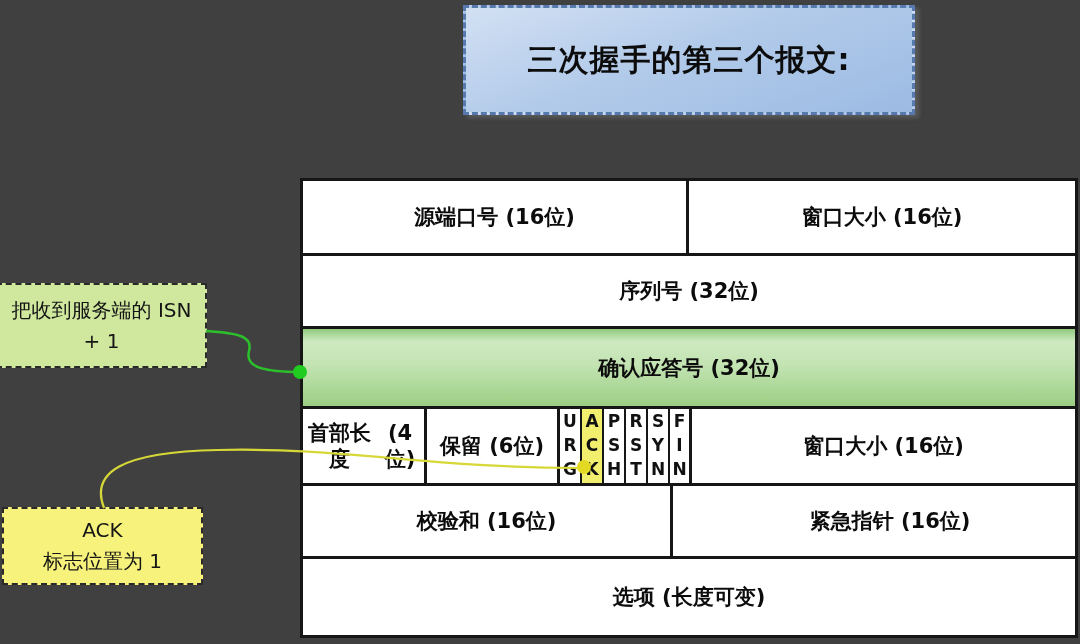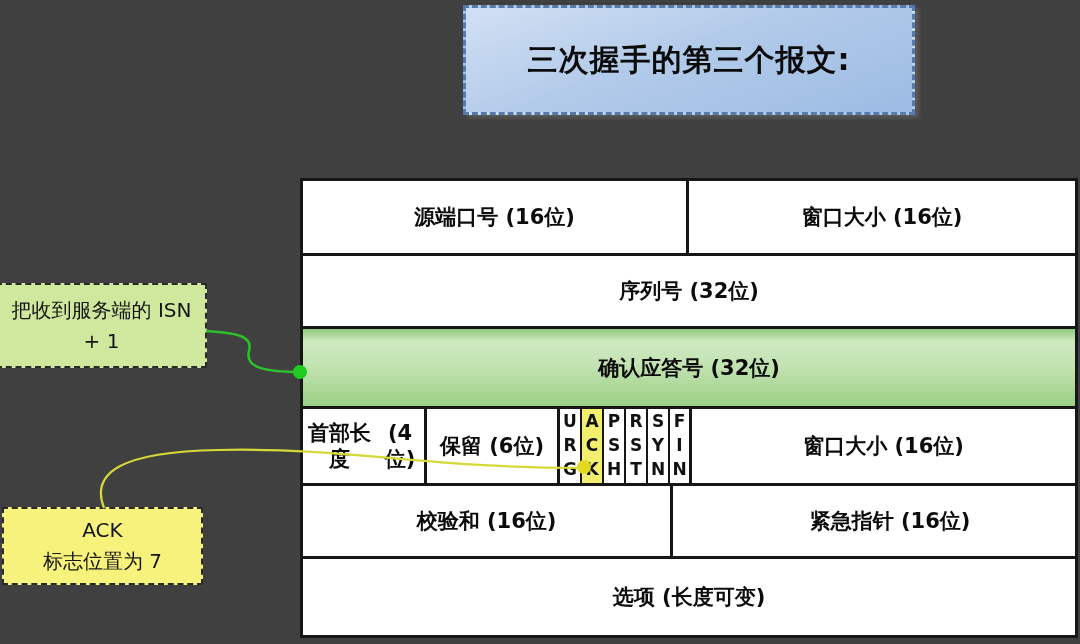--- a/index.html
+++ b/index.html
@@ -168,21 +168,21 @@
 
   </div>
 
   <div class="note note-isn">
     <div>把收到服务端的 ISN</div>
     <div>+ 1</div>
   </div>
 
   <div class="note note-ack">
     <div>ACK</div>
-    <div>标志位置为 7</div>
+    <div>标志位置为 1</div>
   </div>
 
   <svg class="overlay" viewBox="0 0 1080 644" xmlns="http://www.w3.org/2000/svg">
     <path d="M 206 331 C 240 333, 253 337, 249 351 C 245 367, 262 371, 294 372" fill="none" stroke-width="2.5" stroke="#2dc02d"></path>
     <circle cx="300" cy="372" r="7" fill="#1fcc1f"></circle>
     <path d="M 104 508 C 90 472, 122 452, 218 450 C 345 447, 428 468, 582 468" fill="none" stroke-width="2.2" stroke="#d6d838"></path>
     <circle cx="584" cy="467" r="7" fill="#e3d822"></circle>
   </svg>
 
 </div>

